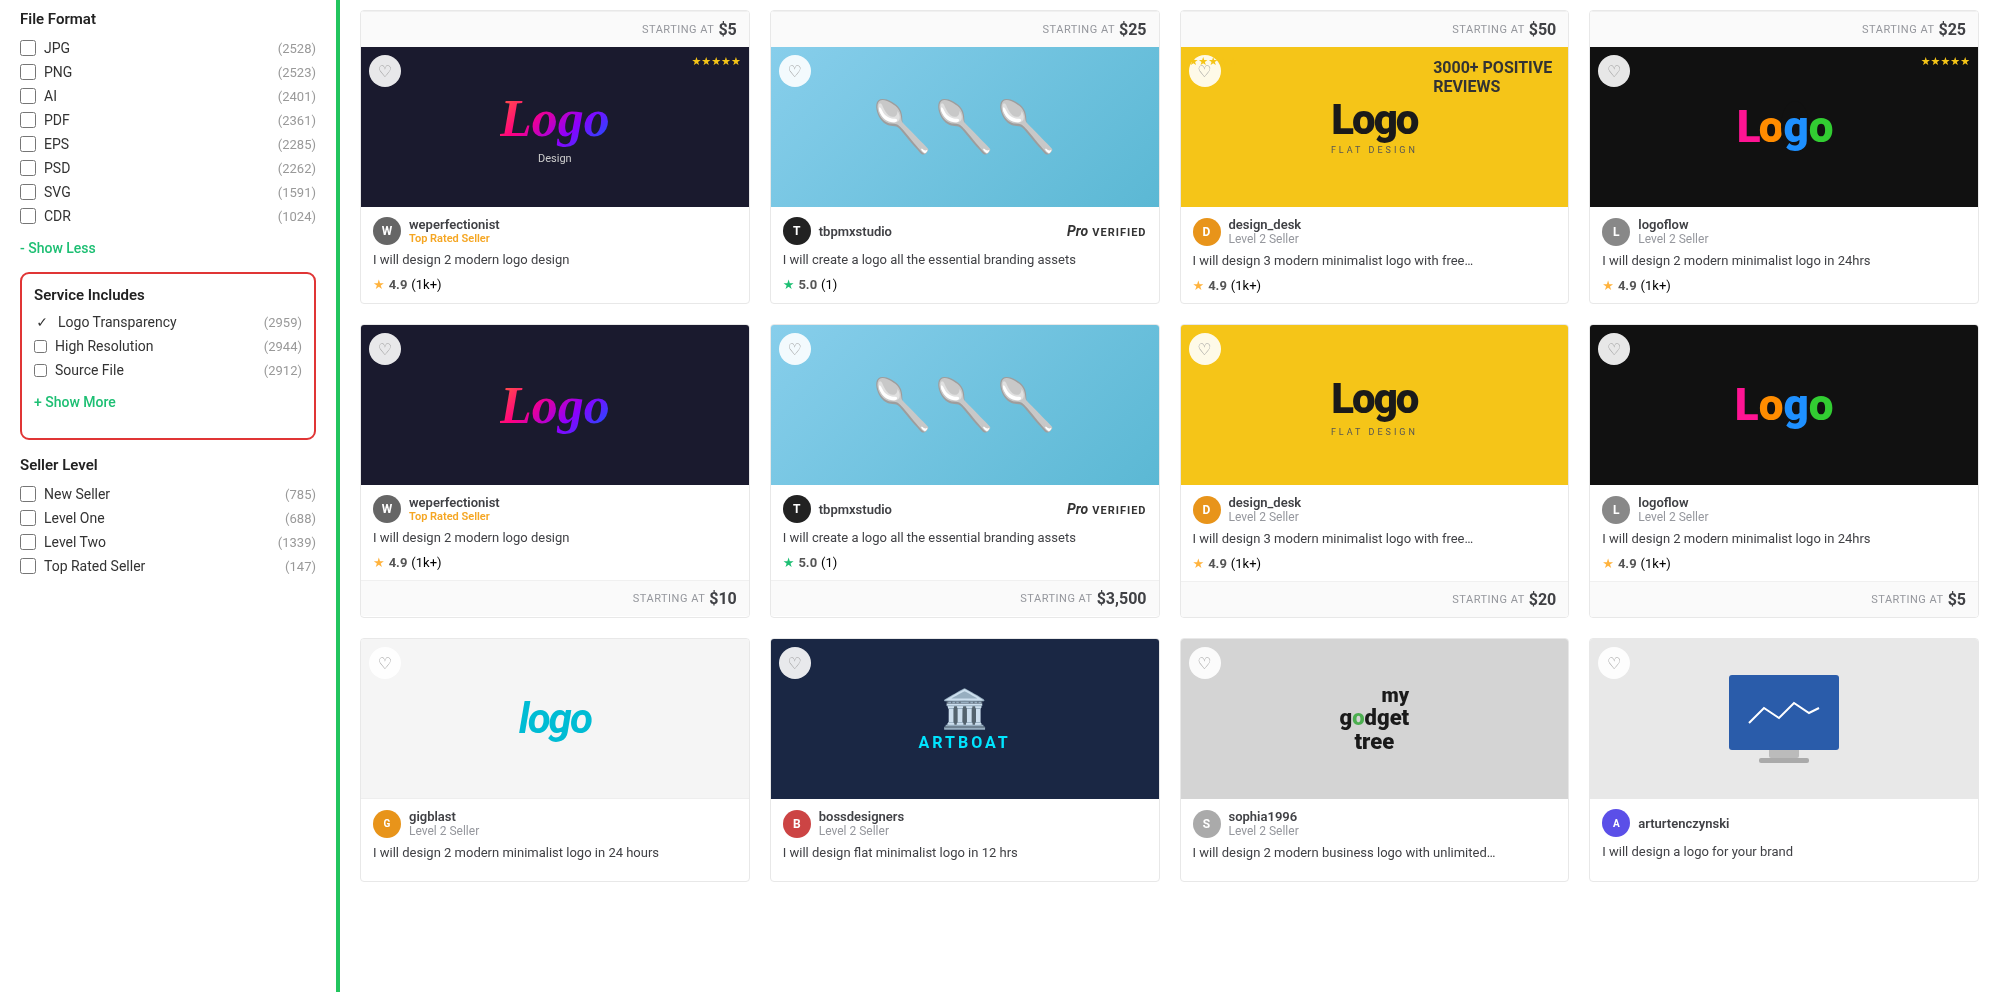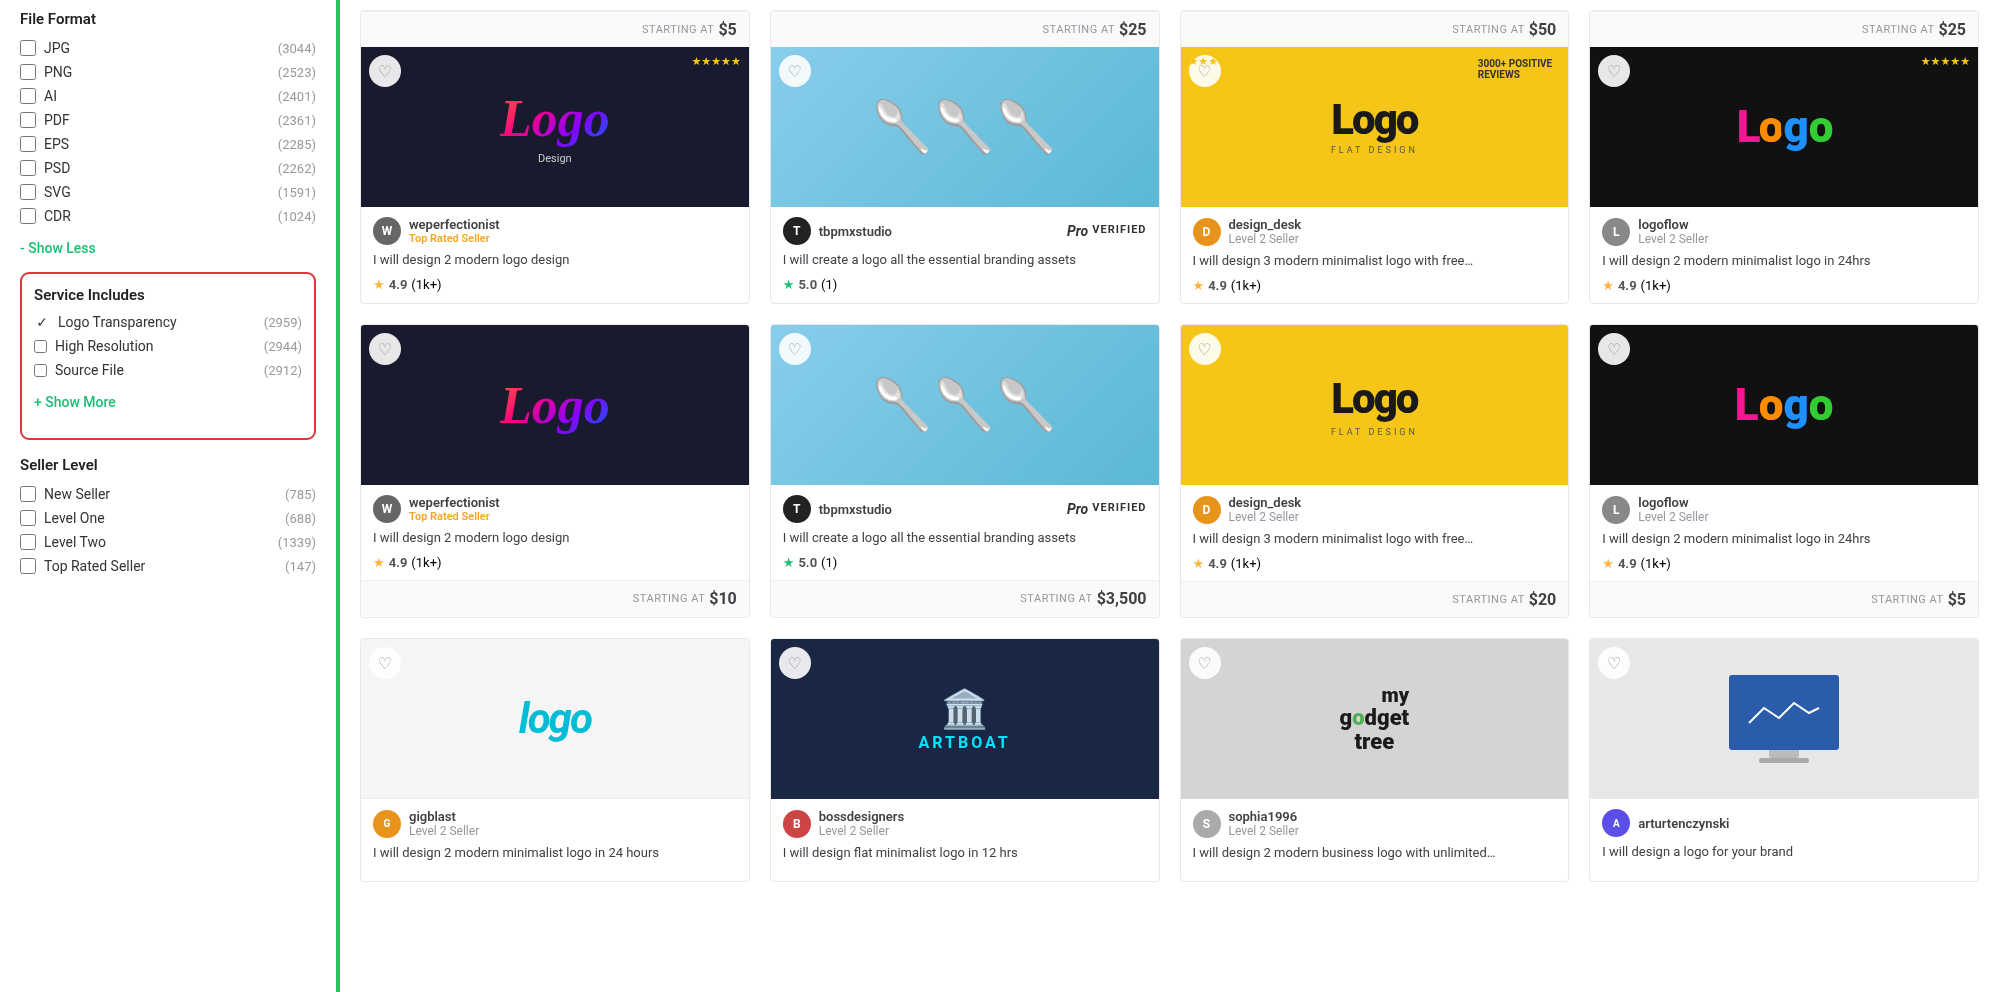--- a/index.html
+++ b/index.html
@@ -182,21 +182,21 @@
       font-size: 12px;
       color: #95979d;
     }
     .top-rated-badge {
       font-size: 11px;
       color: #f5a623;
       font-weight: 600;
     }
     .pro-verified {
       display: flex;
-      align-items: flex-start;
+      align-items: flex-end;
       gap: 4px;
       font-size: 12px;
       color: #3a3a3a;
       font-weight: 600;
       margin-left: auto;
     }
     .gig-title {
       font-size: 13px;
       color: #404145;
       line-height: 1.4;
@@ -257,21 +257,21 @@
 
   <aside class="sidebar">
 
     <div class="filter-section">
       <div class="filter-section-title">File Format</div>
       <div class="filter-item">
         <div class="filter-item-left">
           <input type="checkbox" style="">
           <span class="filter-label">JPG</span>
         </div>
-        <span class="filter-count">(3044)</span>
+        <span class="filter-count">(2528)</span>
       </div>
       <div class="filter-item">
         <div class="filter-item-left">
           <input type="checkbox" style="">
           <span class="filter-label">PNG</span>
         </div>
         <span class="filter-count">(2523)</span>
       </div>
       <div class="filter-item">
         <div class="filter-item-left">
@@ -444,21 +444,21 @@
           <span style="font-size:11px;color:#95979d;text-transform:uppercase;letter-spacing:0.5px;">STARTING AT</span>
           <span class="price">$50</span>
         </div>
         <div class="gig-image img-logo-yellow" style="position:relative;">
           <button class="heart-btn">♡</button>
           <div style="text-align:center;">
             <div style="font-size:42px;font-weight:900;color:#1a1a1a;letter-spacing:-2px;line-height:1;">Logo</div>
             <div style="font-size:9px;letter-spacing:3px;color:#555;margin-top:4px;">FLAT DESIGN</div>
           </div>
           <div style="position:absolute;top:8px;right:8px;">
-            <div style="background:#f5c518;padding:3px 8px;font-size:10px;font-weight:700;">3000+ POSITIVE<br>REVIEWS</div>
+            <div style="background:#f5c518;padding:3px 8px;font-size:16px;font-weight:700;">3000+ POSITIVE<br>REVIEWS</div>
           </div>
           <div style="position:absolute;top:8px;left:8px;color:#f5c518;font-size:11px;">★★★★★</div>
         </div>
         <div class="gig-info">
           <div class="seller-row">
             <div class="seller-avatar" style="background:#e8941a;">D</div>
             <div class="seller-info-col">
               <span class="seller-name">design_desk</span>
               <span class="seller-level">Level 2 Seller</span>
             </div>

